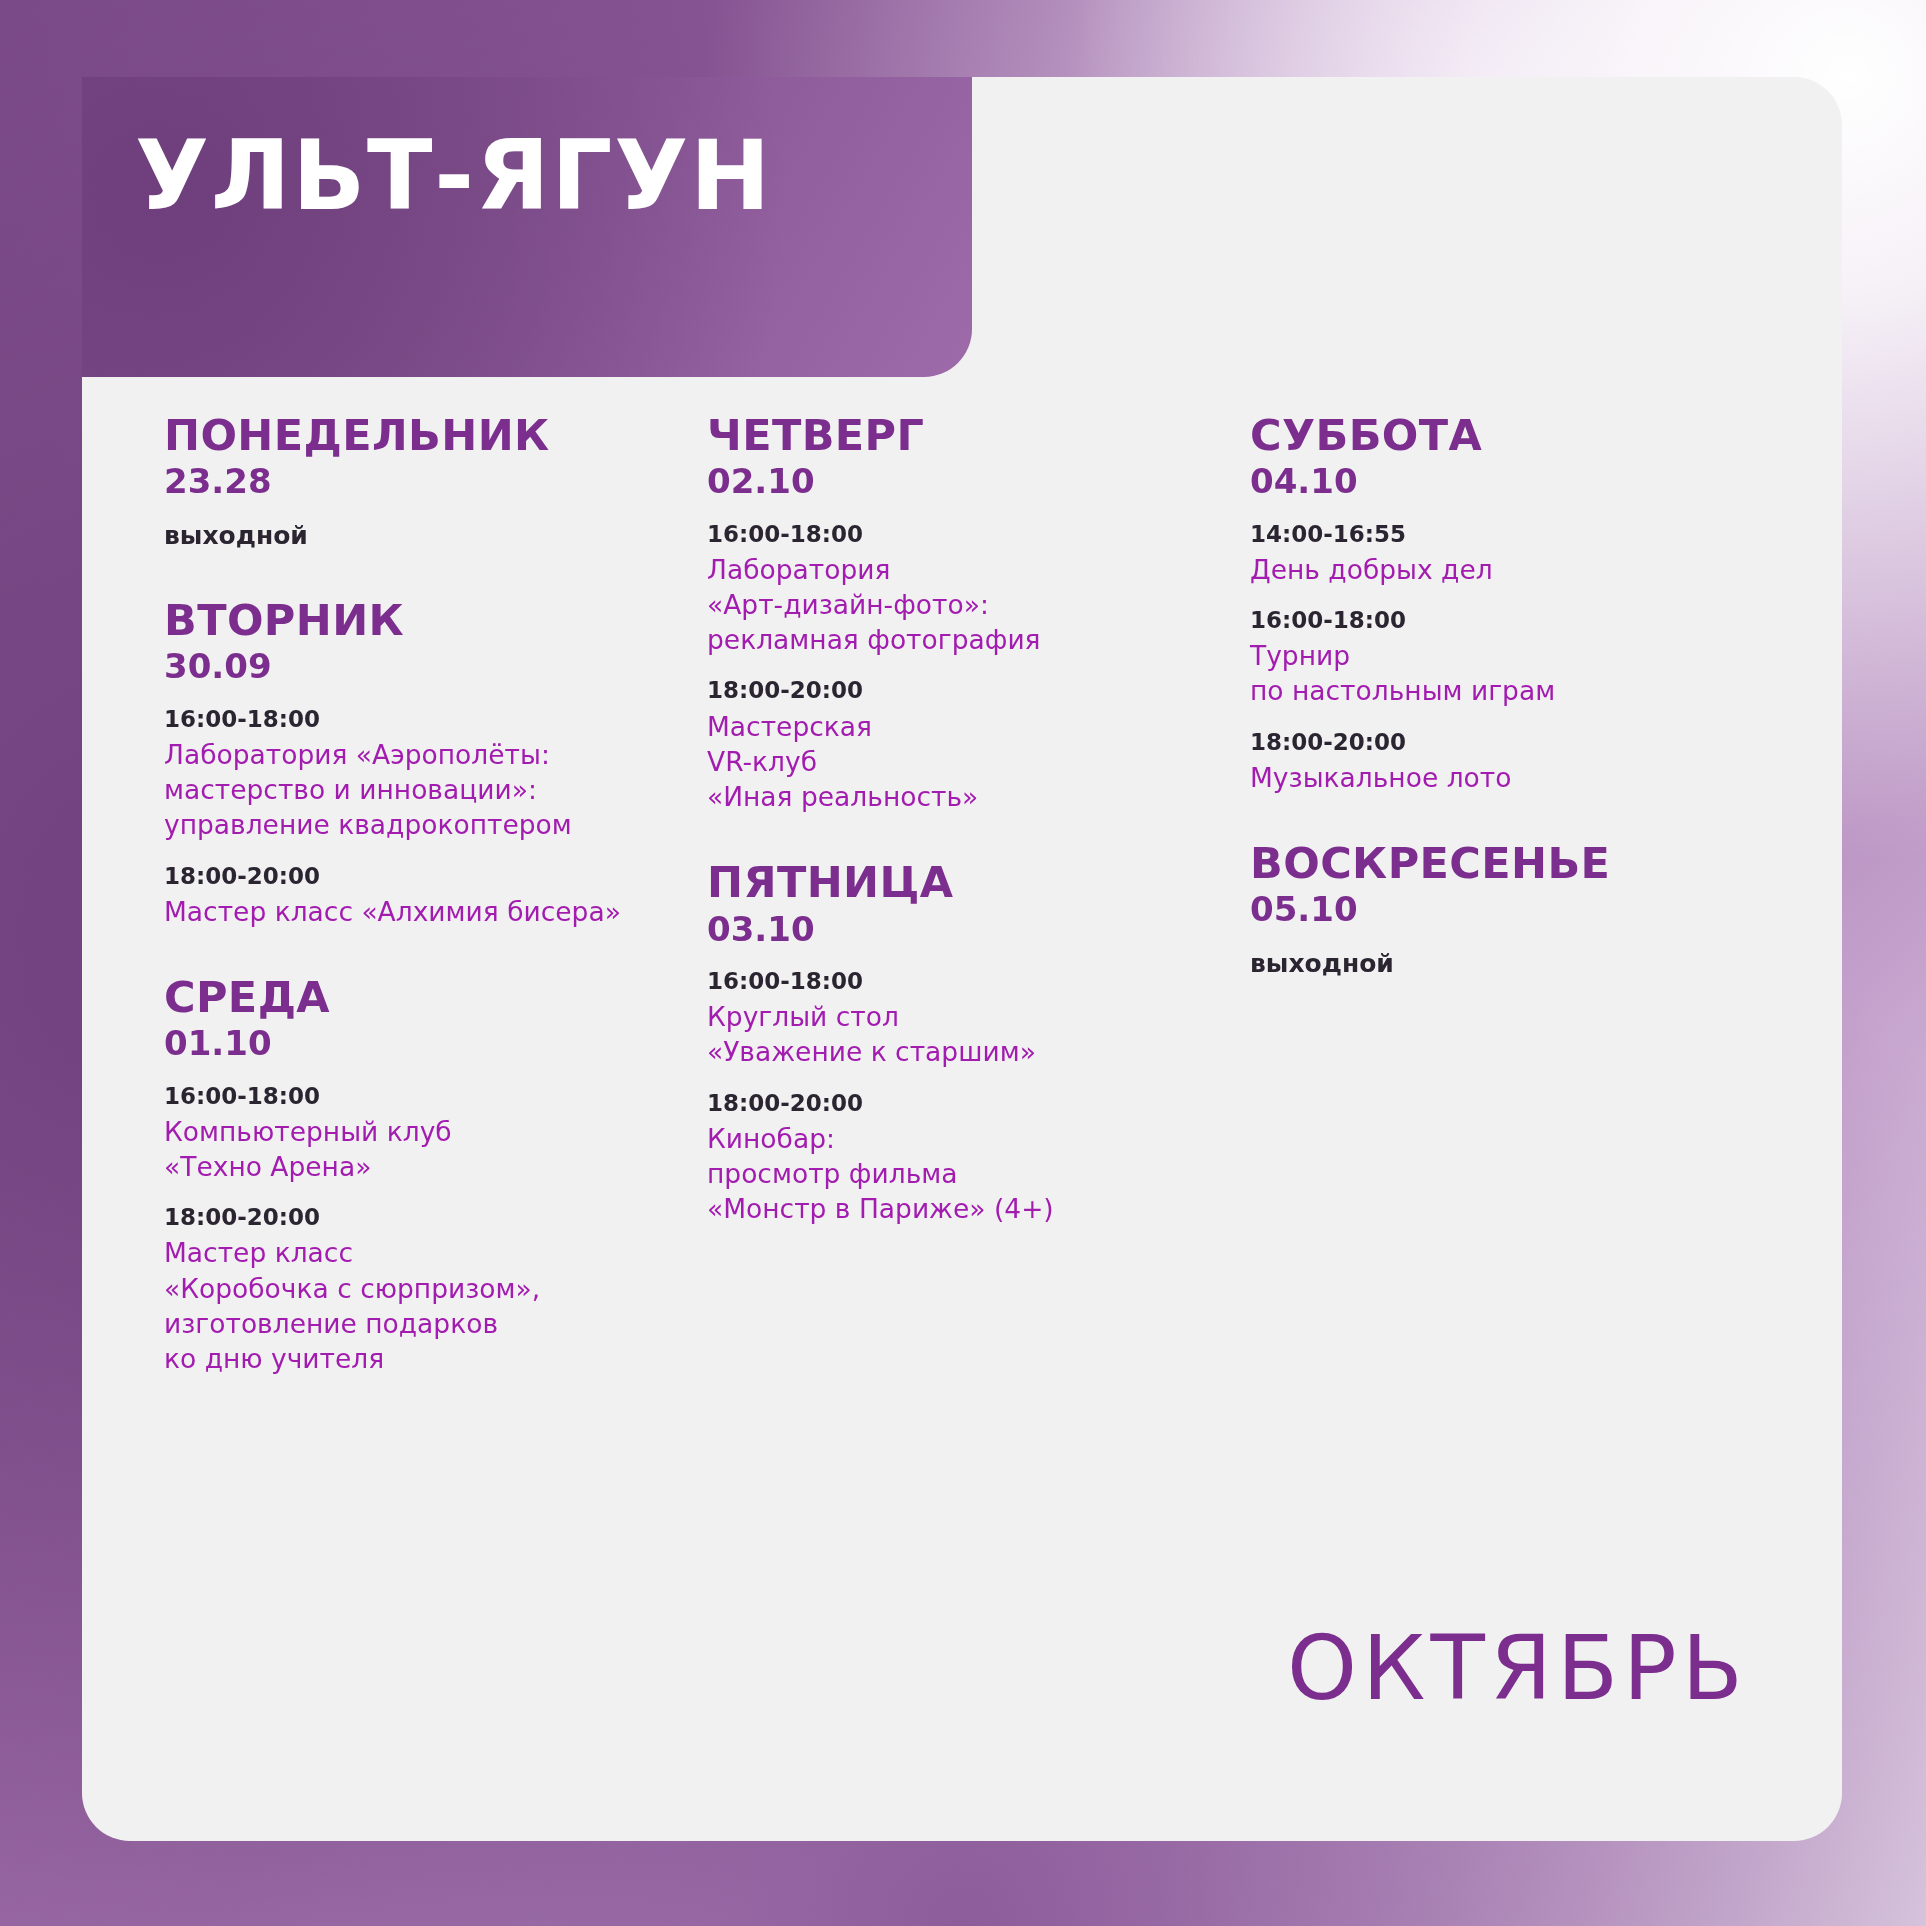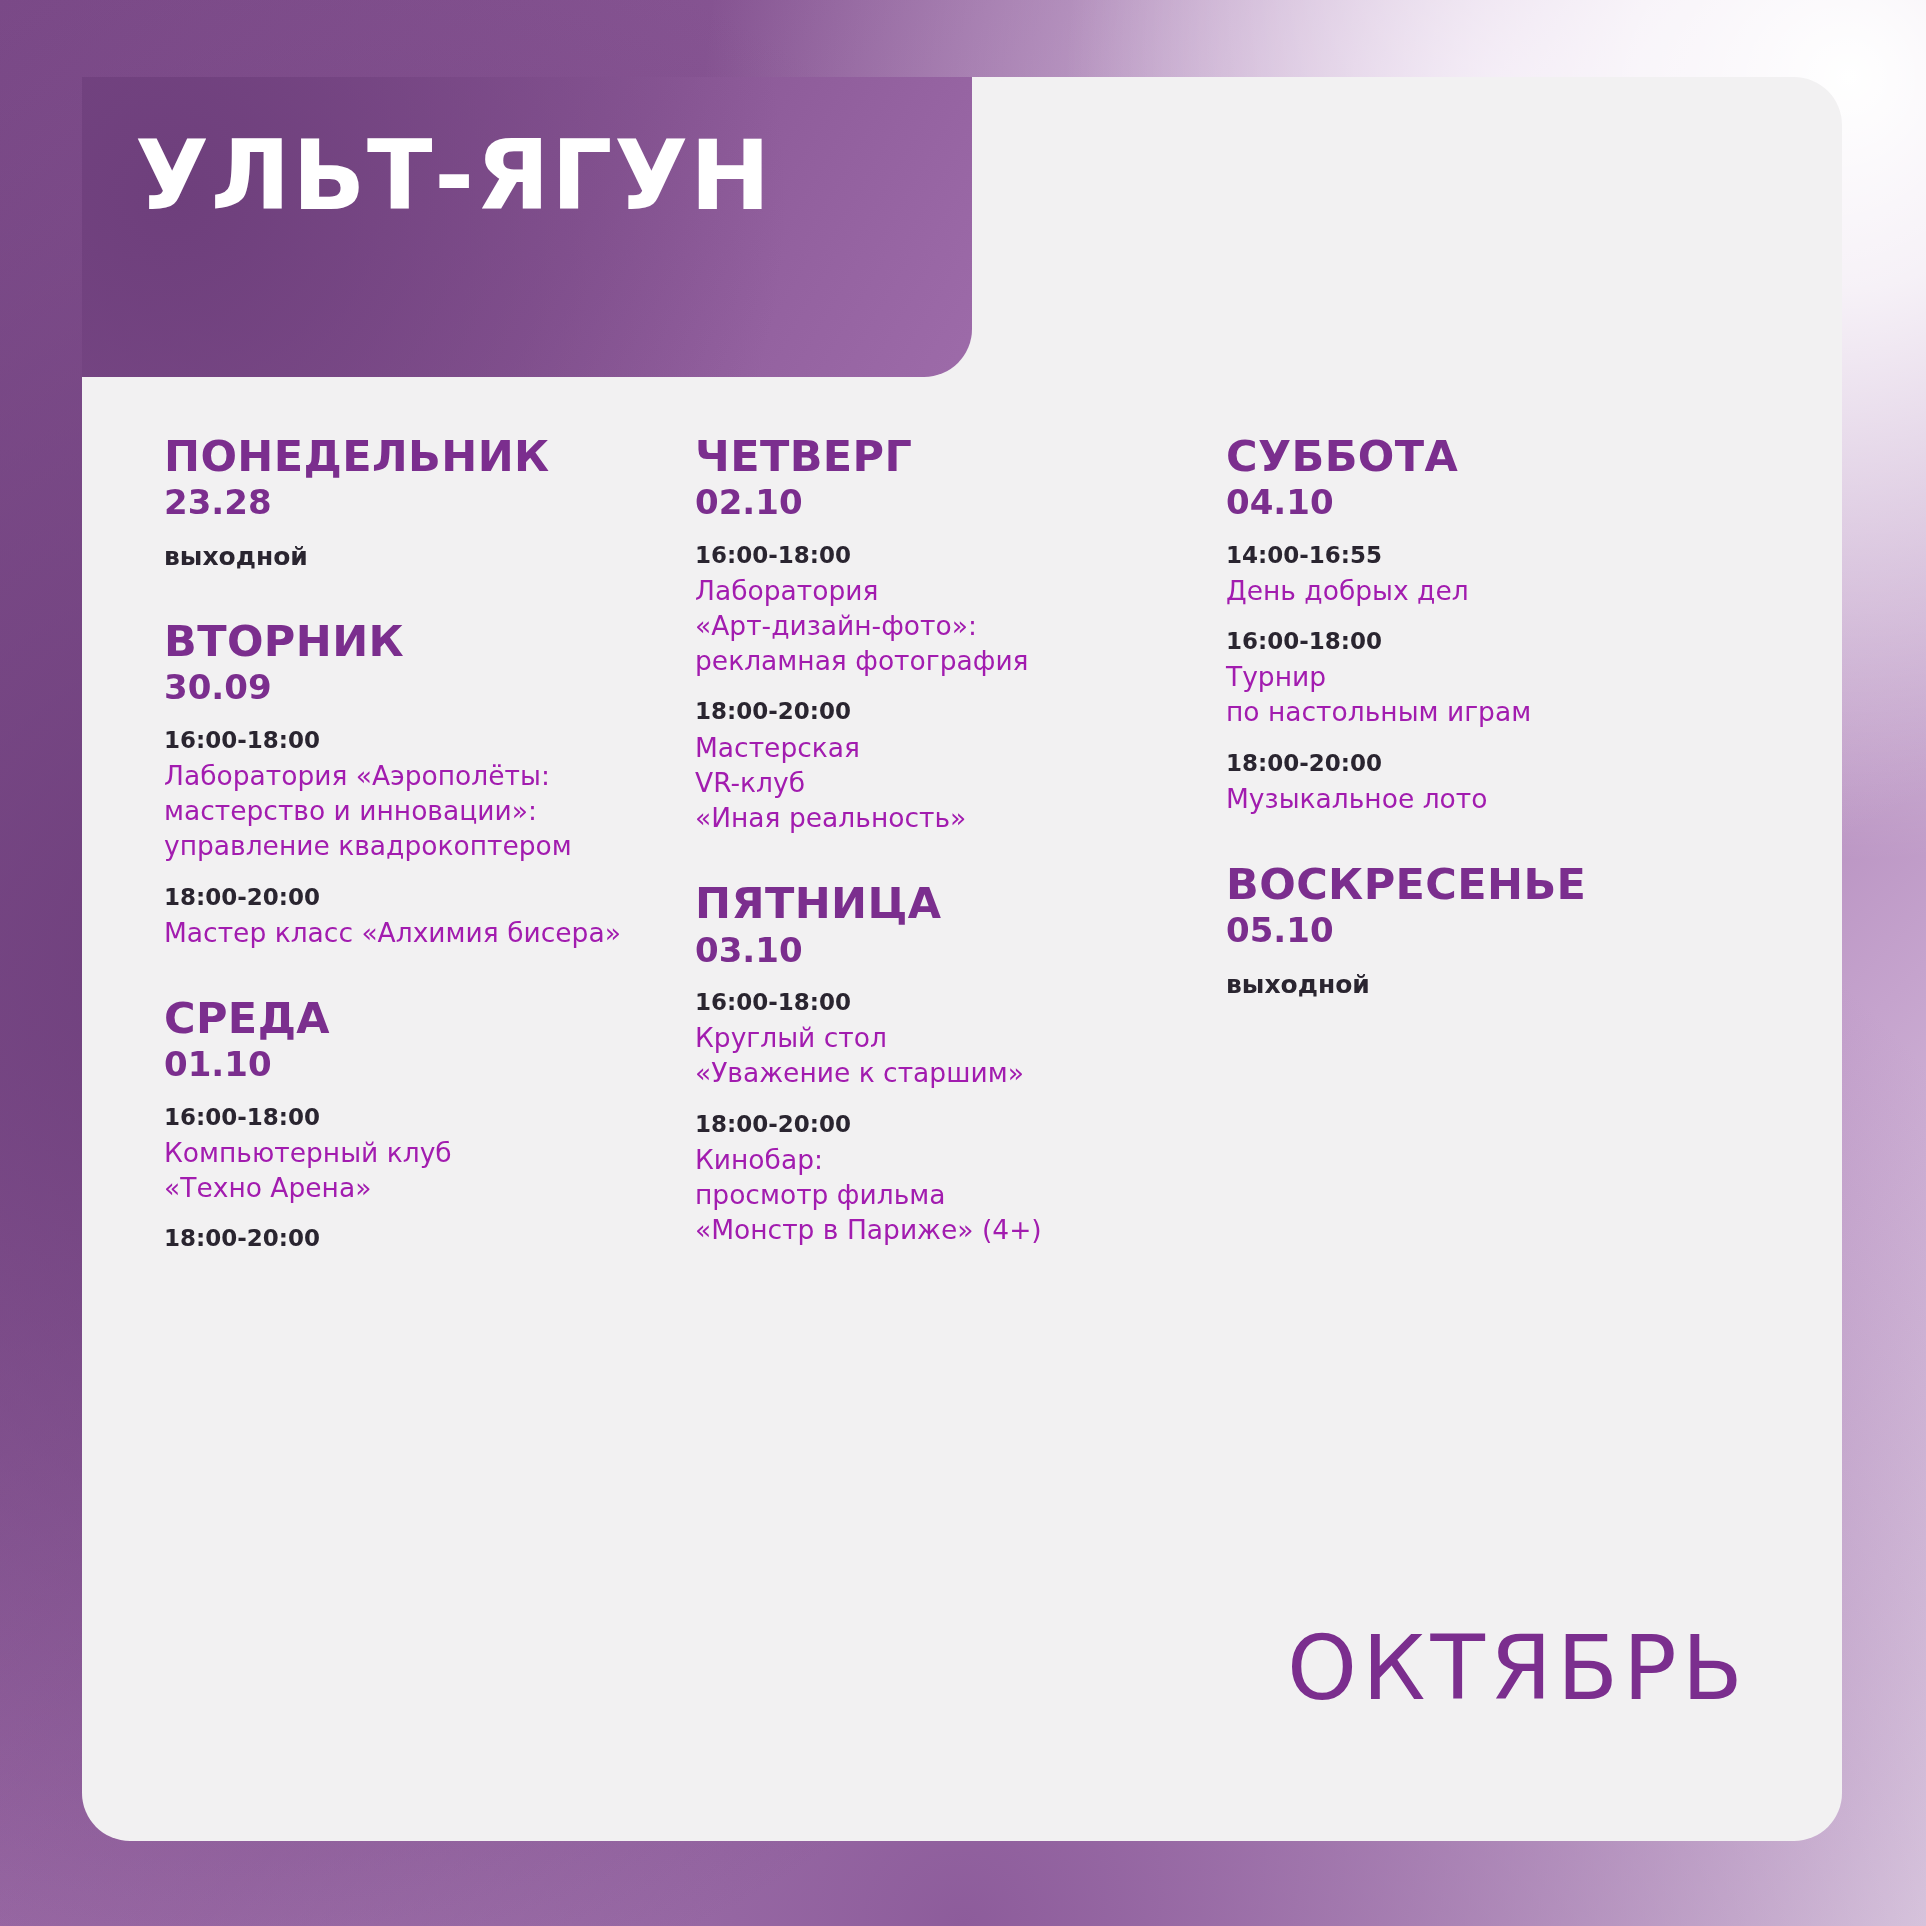--- a/index.html
+++ b/index.html
@@ -94,24 +94,24 @@
     width: 51px;
     height: 51px;
     background: #f2f1f2;
     border-top-left-radius: 48px;
   }
 
   
   .columns {
     position: absolute;
     left: 82px;
-    top: 357px;
+    top: 336px;
     width: 1609px;
     display: flex;
-    gap: 0;
+    gap: 12px;
   }
   .col {
     width: 531px;
     padding-right: 26px;
     box-sizing: border-box;
   }
   .col.col2 { width: 531px; }
   .col.col3 { width: 514px; }
 
   .day-block { margin-bottom: 46px; }
@@ -205,20 +205,24 @@
         <div class="day-block">
           <div class="day-name">СРЕДА</div>
           <div class="day-date">01.10</div>
           <div class="event">
             <div class="event-time">16:00-18:00</div>
             <div class="event-title">Компьютерный клуб
 «Техно Арена»</div>
           </div>
           <div class="event">
             <div class="event-time">18:00-20:00</div>
+            <div class="event-title">Мастер класс
+«Коробочка с сюрпризом»,
+изготовление подарков
+ко дню учителя</div>
           </div>
         </div>
 
       </div>
 
       <div class="col col2">
 
         <div class="day-block">
           <div class="day-name">ЧЕТВЕРГ</div>
           <div class="day-date">02.10</div>

